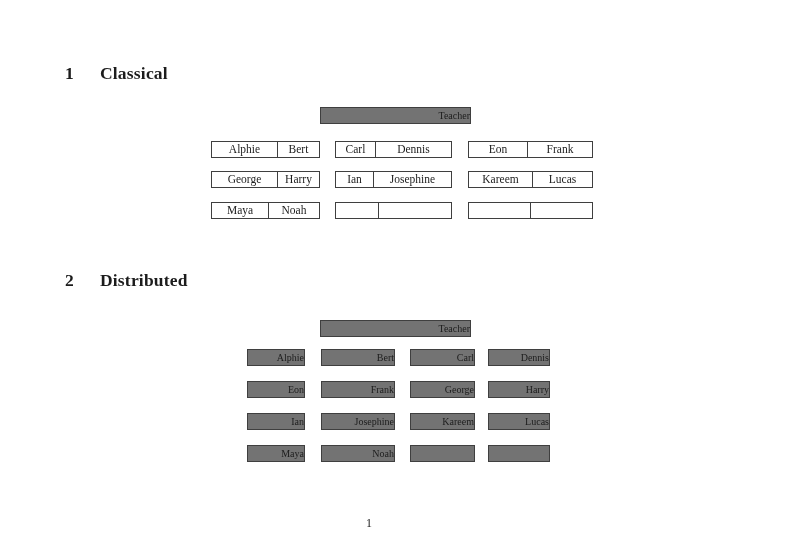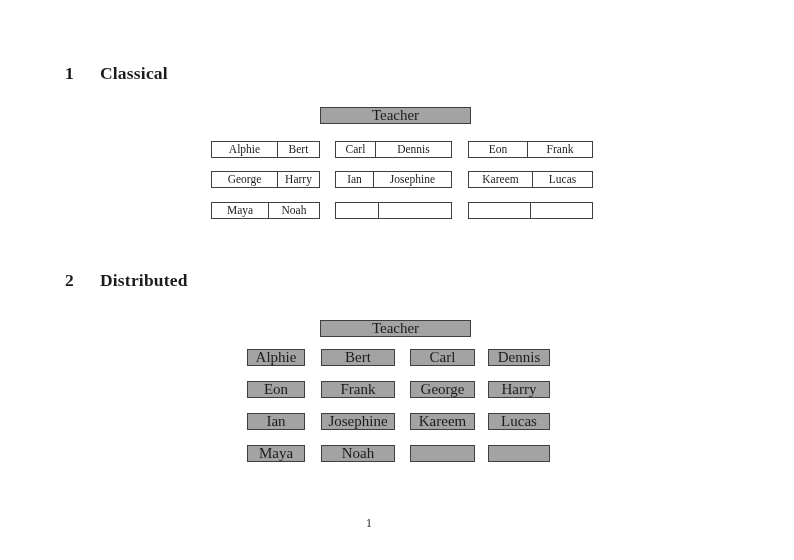--- a/index.html
+++ b/index.html
@@ -24,25 +24,25 @@
     line-height: 20px;
     white-space: nowrap;
     letter-spacing: 0.2px;
   }
   .sec-title { margin-left: 26px; }
 
   .box {
     position: absolute;
     box-sizing: border-box;
     border: 1px solid #3f3f3f;
-    background: #a3a3a3;
+    background: #737373;
     display: flex;
     align-items: center;
-    justify-content: center;
-    font-size: 15px;
+    justify-content: flex-end;
+    font-size: 10px;
     line-height: 1;
     height: 17px;
   }
   .desk {
     position: absolute;
     box-sizing: border-box;
     border: 1px solid #3f3f3f;
     background: #ffffff;
     display: flex;
     height: 17px;

